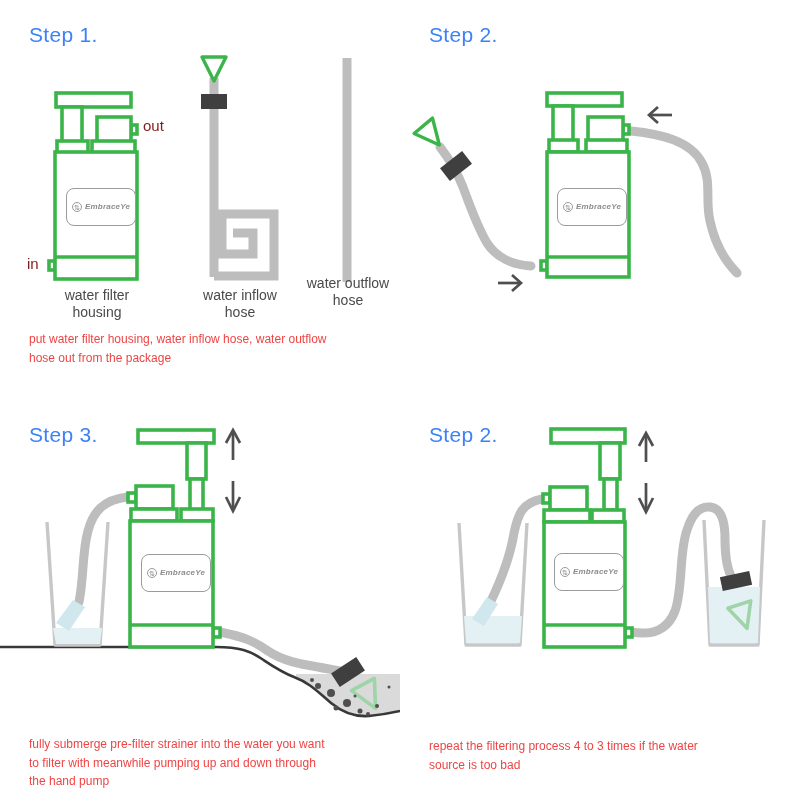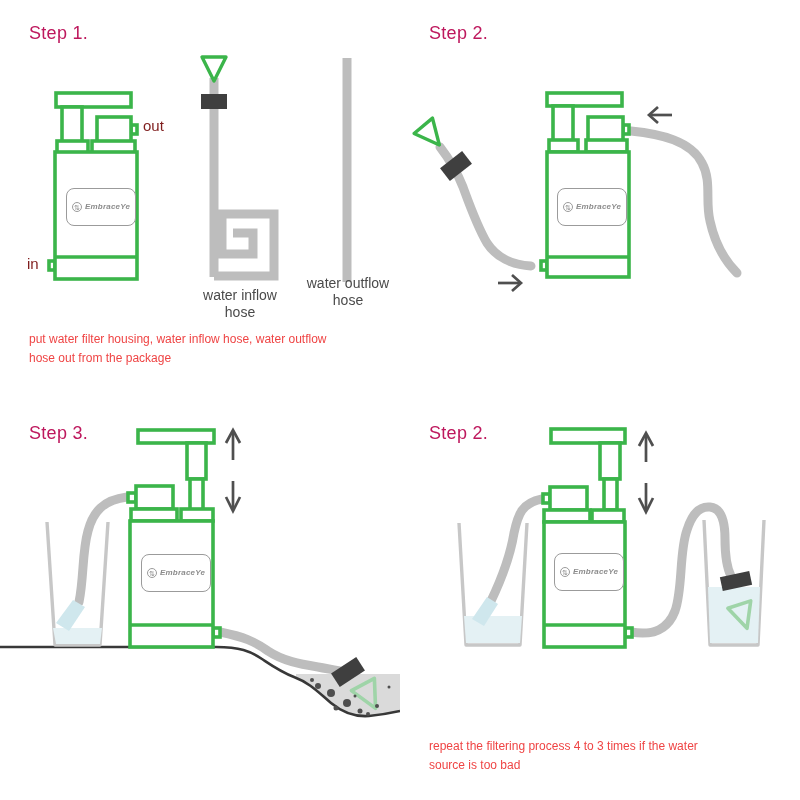--- a/index.html
+++ b/index.html
@@ -1,21 +1,21 @@
 <!DOCTYPE html>
 <html style="--green: #3bb54a; --green_faded: #9fd4a8; --hose: #bdbdbd; --dark: #3f3f3f; --arrow: #4f4f4f; --cup: #c7c7c7; --water: #e4f1f4; --stream: #cfe7ed; --pond: #dadada; --ground: #383838; --debris: #4f4f4f;"><head>
 <meta charset="utf-8">
 <style>
   html,body{margin:0;padding:0;background:#fff;}
   body{width:800px;height:800px;font-family:"Liberation Sans",sans-serif;}
   .canvas{position:relative;width:800px;height:800px;background:#fff;overflow:hidden;}
   .quad{position:absolute;width:400px;height:400px;}
   #q1{left:0;top:0}#q2{left:400px;top:0}#q3{left:0;top:400px}#q4{left:400px;top:400px}
   .quad svg{position:absolute;left:0;top:0;}
-  .step-title{position:absolute;left:29px;top:23px;font-size:18px;color:#be185d;letter-spacing:.3px;}
+  .step-title{position:absolute;left:29px;top:23px;font-size:21px;color:#3b82f6;letter-spacing:.3px;}
   .caption{position:absolute;left:29px;font-size:12px;line-height:18.5px;color:#ef4444;white-space:pre-line;}
   .item-label{position:absolute;width:110px;text-align:center;font-size:14px;line-height:17px;color:#4a4a4a;white-space:pre-line;}
   .port-label{position:absolute;font-size:15px;color:#7f1d1d;}
   .logo{position:absolute;display:flex;align-items:center;gap:3px;border:1.2px solid #9b9b9b;border-radius:8px;padding:13px 5px;color:#8c8c8c;font-size:8px;font-style:italic;font-weight:700;letter-spacing:.2px;background:#fff;line-height:10px;}
   .logo .mark{font-size:7px;font-style:normal;font-weight:400;line-height:1;color:#8c8c8c;border:1px solid #9b9b9b;border-radius:50%;width:8px;height:8px;display:flex;align-items:center;justify-content:center;}
   
   .g{fill:#fff;stroke:var(--green);stroke-width:3.6;}
   .gl{fill:none;stroke:var(--green);stroke-width:3.6;}
   .hose{fill:none;stroke:var(--hose);stroke-width:9;stroke-linecap:round;}
   .hoseB{fill:none;stroke:var(--hose);stroke-width:9;stroke-linecap:butt;stroke-linejoin:miter;}
@@ -59,20 +59,22 @@
         <line class="gl" x1="55" y1="257" x2="137" y2="257"></line>
       </g>
     </svg>
     <div class="step-title">Step 1.</div>
     <div class="port-label" style="left:143px;top:117px">out</div>
     <div class="port-label" style="left:27px;top:255px">in</div>
     <div class="logo" style="left:66px;top:188px">
       <span class="mark">⇅</span>
       <span>EmbraceYe</span>
     </div>
+    <div class="item-label" style="left:42px;top:287px">water filter
+housing</div>
     <div class="item-label" style="left:185px;top:287px">water inflow
 hose</div>
     <div class="item-label" style="left:293px;top:275px">water outflow
 hose</div>
     <div class="caption" style="top:330px">put water filter housing, water inflow hose, water outflow
 hose out from the package</div>
   </div>
 
   <div class="quad" id="q2">
     <svg viewBox="0 0 400 400" width="400" height="400">
@@ -170,20 +172,23 @@
       <g class="arrow">
         <line x1="233" y1="81" x2="233" y2="109"></line>
         <polyline points="226,97 233,111 240,97"></polyline>
       </g>
     </svg>
     <div class="step-title">Step 3.</div>
     <div class="logo" style="left:141px;top:154px">
       <span class="mark">⇅</span>
       <span>EmbraceYe</span>
     </div>
+    <div class="caption" style="top:335px">fully submerge pre-filter strainer into the water you want
+to filter with meanwhile pumping up and down through
+the hand pump</div>
   </div>
 
   <div class="quad" id="q4">
     <svg viewBox="0 0 400 400" width="400" height="400">
 
       <path class="cup" d="M 59 123 L 66 245 L 120 245 L 127 123"></path>
       <polygon class="water" points="64,216 122,216 120,243 66,243"></polygon>
 
       <path class="cup" d="M 304 120 L 310 245 L 358 245 L 364 120"></path>
       <polygon class="water" points="308,187 360,187 358,243 310,243"></polygon>

